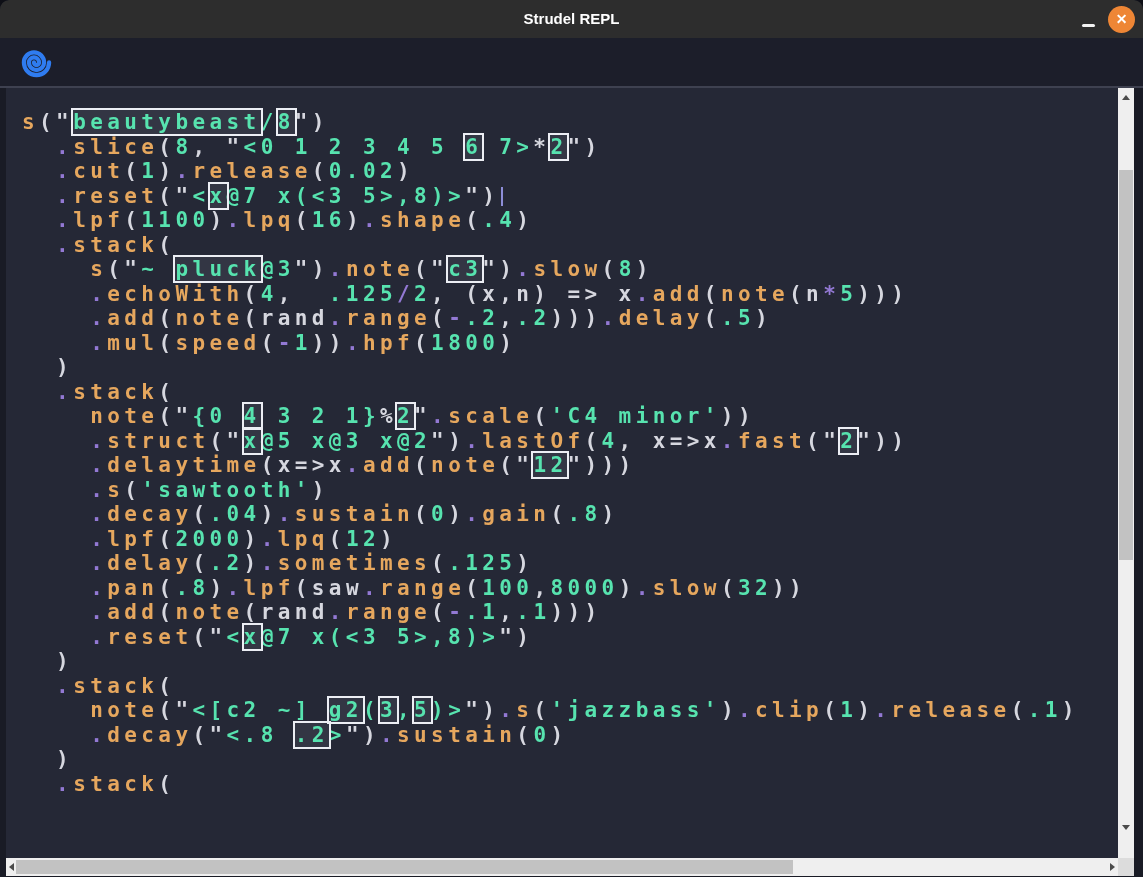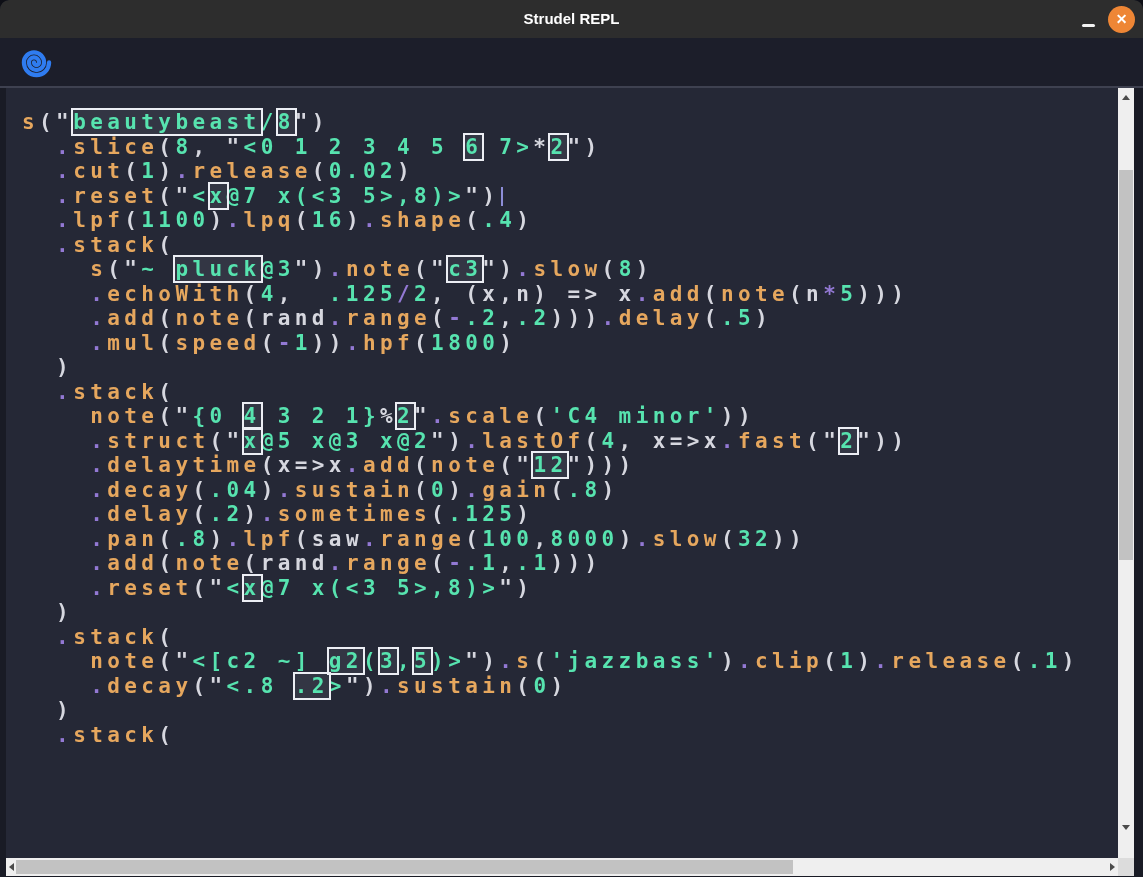--- a/index.html
+++ b/index.html
@@ -70,21 +70,23 @@
       <div class="line">  <span class="c-p">.</span><span class="c-o">stack</span><span class="c-w">(</span></div>
       <div class="line">    <span class="c-o">s</span><span class="c-w">(</span><span class="c-w">"</span><span class="c-t">~ </span><span class="c-t hl">pluck</span><span class="c-t">@3</span><span class="c-w">"</span><span class="c-w">)</span><span class="c-p">.</span><span class="c-o">note</span><span class="c-w">(</span><span class="c-w">"</span><span class="c-t hl">c3</span><span class="c-w">"</span><span class="c-w">)</span><span class="c-p">.</span><span class="c-o">slow</span><span class="c-w">(</span><span class="c-t">8</span><span class="c-w">)</span></div>
       <div class="line">    <span class="c-p">.</span><span class="c-o">echoWith</span><span class="c-w">(</span><span class="c-t">4</span><span class="c-w">,  </span><span class="c-t">.125</span><span class="c-p">/</span><span class="c-t">2</span><span class="c-w">, (x,n) =&gt; x</span><span class="c-p">.</span><span class="c-o">add</span><span class="c-w">(</span><span class="c-o">note</span><span class="c-w">(</span><span class="c-w">n</span><span class="c-p">*</span><span class="c-t">5</span><span class="c-w">)))</span></div>
       <div class="line">    <span class="c-p">.</span><span class="c-o">add</span><span class="c-w">(</span><span class="c-o">note</span><span class="c-w">(</span><span class="c-w">rand</span><span class="c-p">.</span><span class="c-o">range</span><span class="c-w">(</span><span class="c-p">-</span><span class="c-t">.2</span><span class="c-w">,</span><span class="c-t">.2</span><span class="c-w">)))</span><span class="c-p">.</span><span class="c-o">delay</span><span class="c-w">(</span><span class="c-t">.5</span><span class="c-w">)</span></div>
       <div class="line">    <span class="c-p">.</span><span class="c-o">mul</span><span class="c-w">(</span><span class="c-o">speed</span><span class="c-w">(</span><span class="c-p">-</span><span class="c-t">1</span><span class="c-w">))</span><span class="c-p">.</span><span class="c-o">hpf</span><span class="c-w">(</span><span class="c-t">1800</span><span class="c-w">)</span></div>
       <div class="line">  <span class="c-w">)</span></div>
       <div class="line">  <span class="c-p">.</span><span class="c-o">stack</span><span class="c-w">(</span></div>
       <div class="line">    <span class="c-o">note</span><span class="c-w">(</span><span class="c-w">"</span><span class="c-t">{0 </span><span class="c-t hl">4</span><span class="c-t"> 3 2 1}</span><span class="c-w">%</span><span class="c-t hl">2</span><span class="c-w">"</span><span class="c-p">.</span><span class="c-o">scale</span><span class="c-w">(</span><span class="c-t">'C4 minor'</span><span class="c-w">))</span></div>
       <div class="line">    <span class="c-p">.</span><span class="c-o">struct</span><span class="c-w">(</span><span class="c-w">"</span><span class="c-t hl">x</span><span class="c-t">@5 x@3 x@2</span><span class="c-w">"</span><span class="c-w">)</span><span class="c-p">.</span><span class="c-o">lastOf</span><span class="c-w">(</span><span class="c-t">4</span><span class="c-w">, x=&gt;x</span><span class="c-p">.</span><span class="c-o">fast</span><span class="c-w">(</span><span class="c-w">"</span><span class="c-t hl">2</span><span class="c-w">"</span><span class="c-w">))</span></div>
       <div class="line">    <span class="c-p">.</span><span class="c-o">delaytime</span><span class="c-w">(</span><span class="c-w">x=&gt;x</span><span class="c-p">.</span><span class="c-o">add</span><span class="c-w">(</span><span class="c-o">note</span><span class="c-w">(</span><span class="c-w">"</span><span class="c-t hl">12</span><span class="c-w">"</span><span class="c-w">)))</span></div>
+      <div class="line">    <span class="c-p">.</span><span class="c-o">s</span><span class="c-w">(</span><span class="c-t">'sawtooth'</span><span class="c-w">)</span></div>
       <div class="line">    <span class="c-p">.</span><span class="c-o">decay</span><span class="c-w">(</span><span class="c-t">.04</span><span class="c-w">)</span><span class="c-p">.</span><span class="c-o">sustain</span><span class="c-w">(</span><span class="c-t">0</span><span class="c-w">)</span><span class="c-p">.</span><span class="c-o">gain</span><span class="c-w">(</span><span class="c-t">.8</span><span class="c-w">)</span></div>
+      <div class="line">    <span class="c-p">.</span><span class="c-o">lpf</span><span class="c-w">(</span><span class="c-t">2000</span><span class="c-w">)</span><span class="c-p">.</span><span class="c-o">lpq</span><span class="c-w">(</span><span class="c-t">12</span><span class="c-w">)</span></div>
       <div class="line">    <span class="c-p">.</span><span class="c-o">delay</span><span class="c-w">(</span><span class="c-t">.2</span><span class="c-w">)</span><span class="c-p">.</span><span class="c-o">sometimes</span><span class="c-w">(</span><span class="c-t">.125</span><span class="c-w">)</span></div>
       <div class="line">    <span class="c-p">.</span><span class="c-o">pan</span><span class="c-w">(</span><span class="c-t">.8</span><span class="c-w">)</span><span class="c-p">.</span><span class="c-o">lpf</span><span class="c-w">(</span><span class="c-w">saw</span><span class="c-p">.</span><span class="c-o">range</span><span class="c-w">(</span><span class="c-t">100</span><span class="c-w">,</span><span class="c-t">8000</span><span class="c-w">)</span><span class="c-p">.</span><span class="c-o">slow</span><span class="c-w">(</span><span class="c-t">32</span><span class="c-w">))</span></div>
       <div class="line">    <span class="c-p">.</span><span class="c-o">add</span><span class="c-w">(</span><span class="c-o">note</span><span class="c-w">(</span><span class="c-w">rand</span><span class="c-p">.</span><span class="c-o">range</span><span class="c-w">(</span><span class="c-p">-</span><span class="c-t">.1</span><span class="c-w">,</span><span class="c-t">.1</span><span class="c-w">)))</span></div>
       <div class="line">    <span class="c-p">.</span><span class="c-o">reset</span><span class="c-w">(</span><span class="c-w">"</span><span class="c-t">&lt;</span><span class="c-t hl">x</span><span class="c-t">@7 x(&lt;3 5&gt;,8)&gt;</span><span class="c-w">"</span><span class="c-w">)</span></div>
       <div class="line">  <span class="c-w">)</span></div>
       <div class="line">  <span class="c-p">.</span><span class="c-o">stack</span><span class="c-w">(</span></div>
       <div class="line">    <span class="c-o">note</span><span class="c-w">(</span><span class="c-w">"</span><span class="c-t">&lt;[c2 ~] </span><span class="c-t hl">g2</span><span class="c-t">(</span><span class="c-t hl">3</span><span class="c-t">,</span><span class="c-t hl">5</span><span class="c-t">)&gt;</span><span class="c-w">"</span><span class="c-w">)</span><span class="c-p">.</span><span class="c-o">s</span><span class="c-w">(</span><span class="c-t">'jazzbass'</span><span class="c-w">)</span><span class="c-p">.</span><span class="c-o">clip</span><span class="c-w">(</span><span class="c-t">1</span><span class="c-w">)</span><span class="c-p">.</span><span class="c-o">release</span><span class="c-w">(</span><span class="c-t">.1</span><span class="c-w">)</span></div>
       <div class="line">    <span class="c-p">.</span><span class="c-o">decay</span><span class="c-w">(</span><span class="c-w">"</span><span class="c-t">&lt;.8 </span><span class="c-t hl">.2</span><span class="c-t">&gt;</span><span class="c-w">"</span><span class="c-w">)</span><span class="c-p">.</span><span class="c-o">sustain</span><span class="c-w">(</span><span class="c-t">0</span><span class="c-w">)</span></div>
       <div class="line">  <span class="c-w">)</span></div>
       <div class="line">  <span class="c-p">.</span><span class="c-o">stack</span><span class="c-w">(</span></div>

